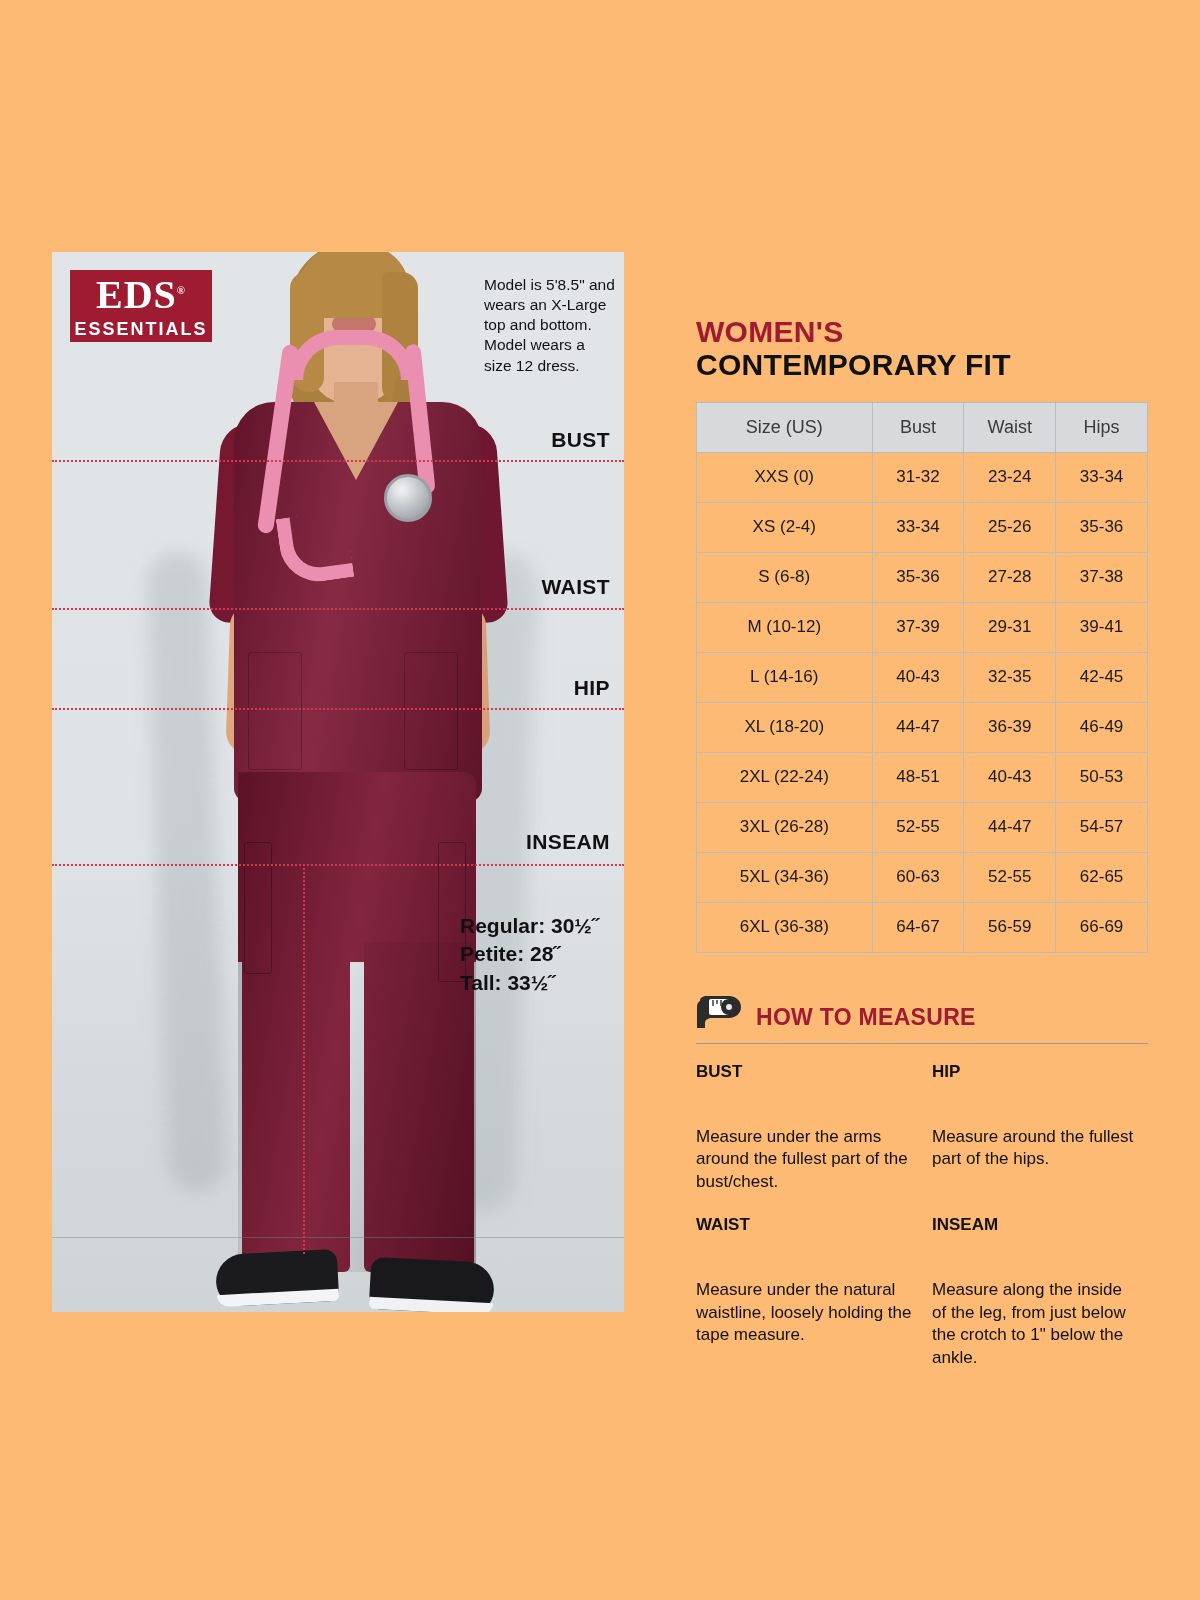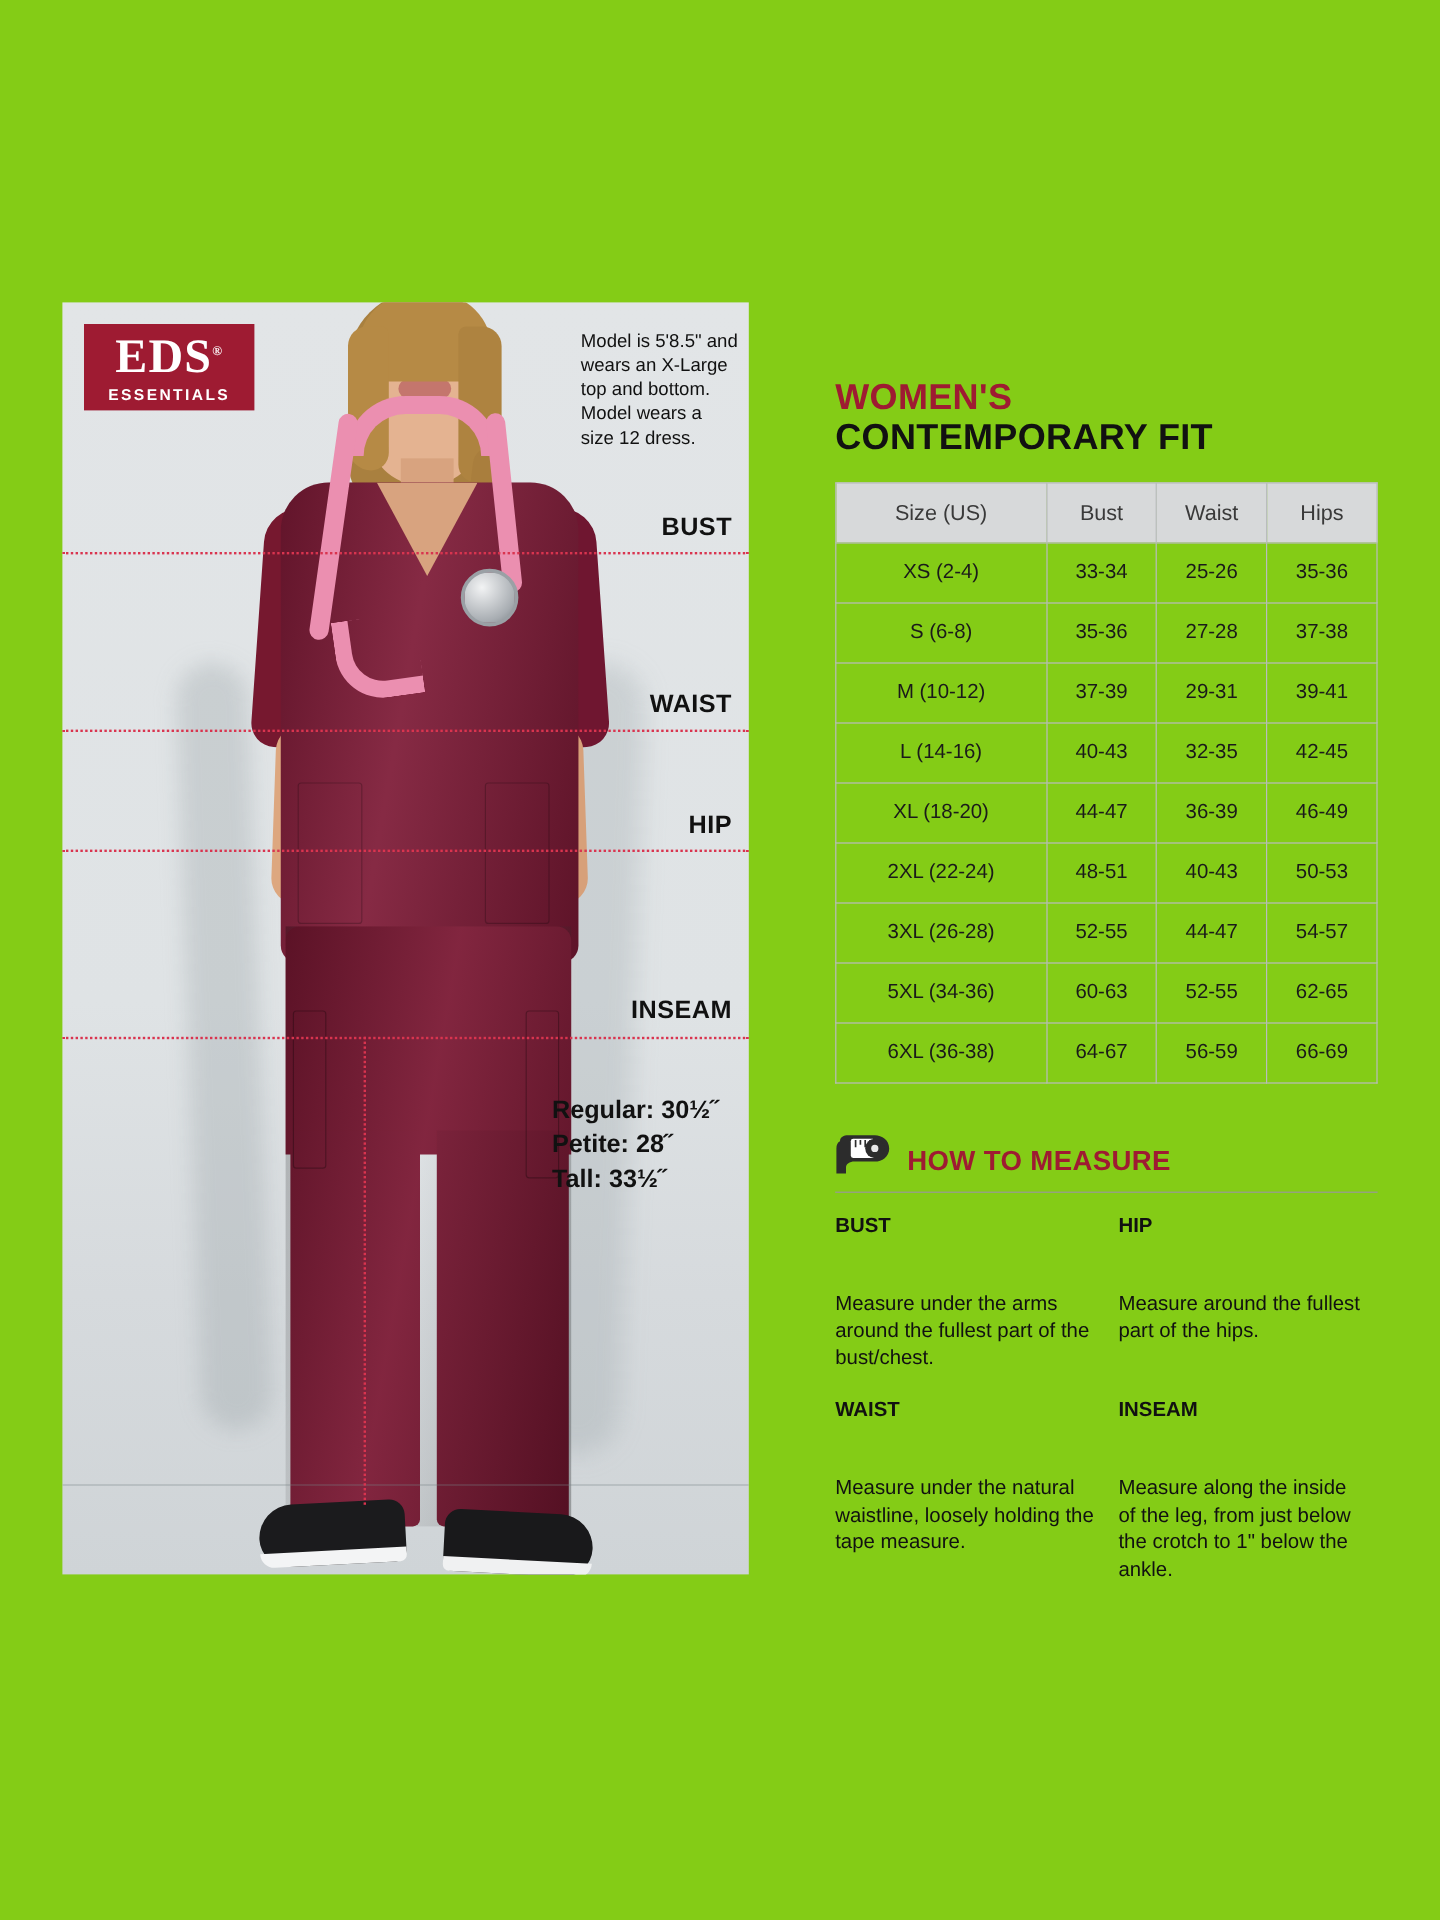--- a/index.html
+++ b/index.html
@@ -7,21 +7,21 @@
     margin: 0; padding: 0;
     width: 1200px; height: 1600px;
     background: #ffffff;
     font-family: "Liberation Sans", sans-serif;
     color: #1a1a1a;
   }
   .page {
     position: relative;
     width: 1200px;
     height: 1600px;
-    background: #84cc16;
+    background: #fdba74;
   }
 
   
   .photo-panel {
     position: absolute;
     left: 52px;
     top: 252px;
     width: 572px;
     height: 1060px;
     background: linear-gradient(180deg, #e2e5e7 0%, #dfe3e5 55%, #d6dadd 78%, #cfd4d7 100%);
@@ -52,21 +52,21 @@
     line-height: 1;
   }
   .logo .eds {
     font-size: 40px;
     font-weight: bold;
     letter-spacing: 1px;
     font-family: "Liberation Serif", serif;
   }
   .logo .eds sup { font-size: 11px; vertical-align: super; }
   .logo .ess {
-    font-size: 13px;
+    font-size: 18px;
     letter-spacing: 2.0px;
     font-weight: bold;
     margin-top: 5px;
     font-family: "Liberation Sans", sans-serif;
   }
 
   
   .model-note {
     position: absolute;
     left: 432px;
@@ -540,20 +540,26 @@
     <table class="size-table">
       <thead>
         <tr>
           <th class="col-size">Size (US)</th>
           <th class="col-b">Bust</th>
           <th class="col-w">Waist</th>
           <th class="col-h">Hips</th>
         </tr>
       </thead>
       <tbody id="size-rows">
+          <tr>
+            <td>XXS (0)</td>
+            <td>31-32</td>
+            <td>23-24</td>
+            <td>33-34</td>
+          </tr>
           <tr>
             <td>XS (2-4)</td>
             <td>33-34</td>
             <td>25-26</td>
             <td>35-36</td>
           </tr>
           <tr>
             <td>S (6-8)</td>
             <td>35-36</td>
             <td>27-28</td>

